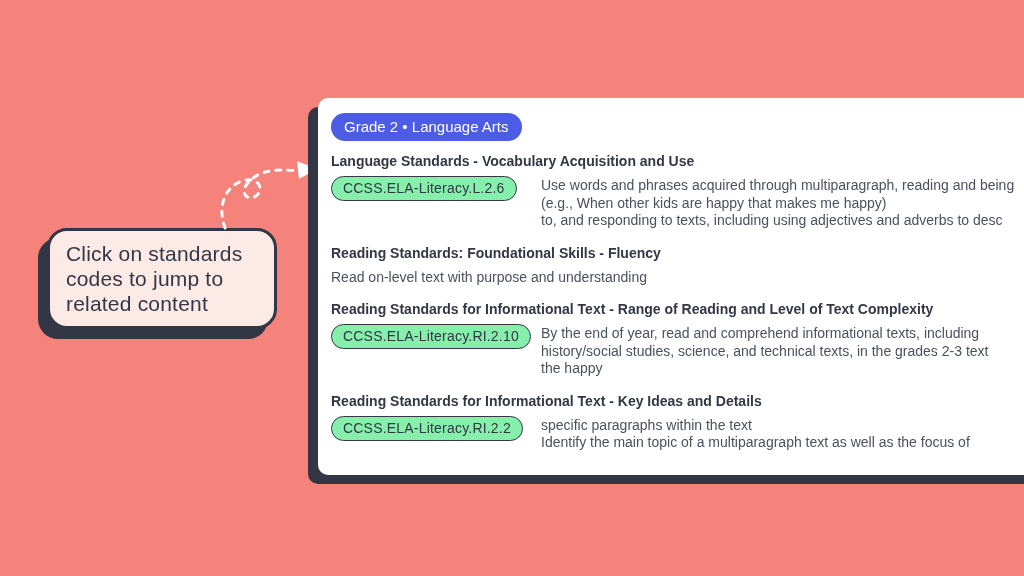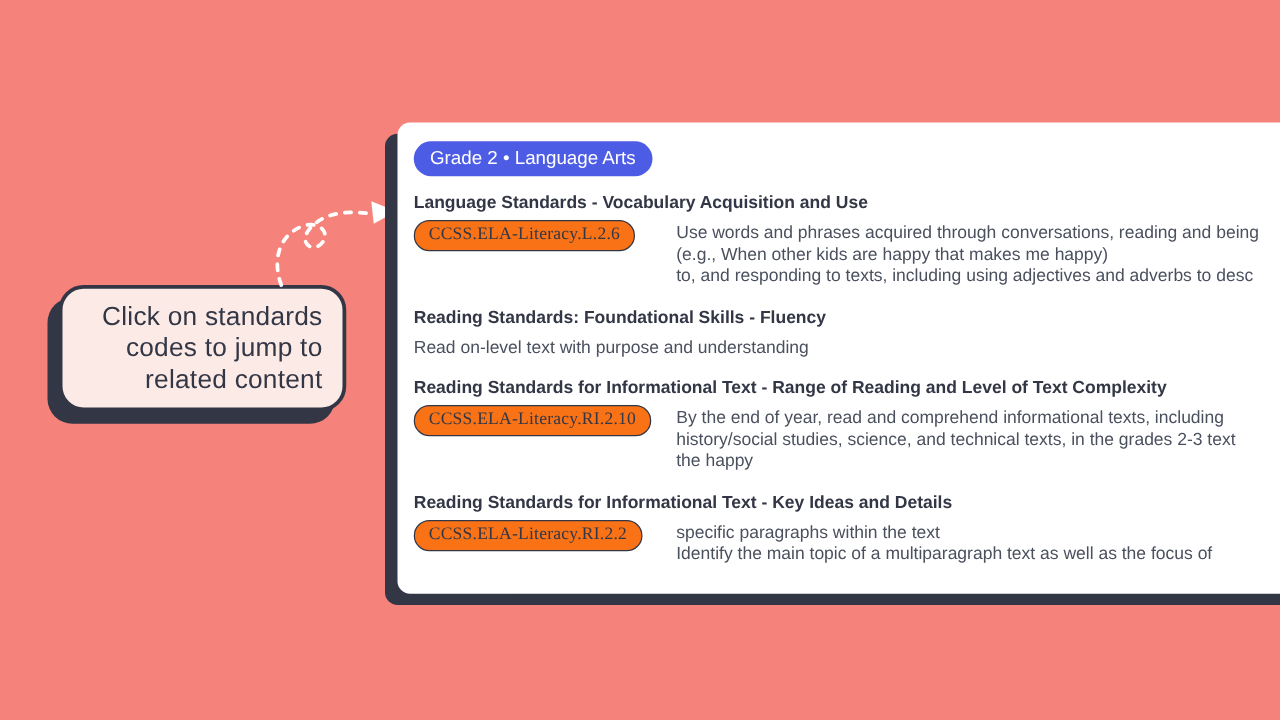--- a/index.html
+++ b/index.html
@@ -30,25 +30,25 @@
   .section.first { margin-top: 12px; }
   .heading {
     font-size: 14px; font-weight: 700;
     color: #333645; margin-bottom: 7px;
     white-space: nowrap;
   }
   .row { display: flex; align-items: flex-start; }
   .pill-col { flex: 0 0 210px; }
   .pill {
     display: inline-block;
-    background: #f97316;
+    background: #86efac;
     border: 1.6px solid #333645;
     border-radius: 13px;
     padding: 3px 11px 4px;
-    font-family: Liberation Serif, serif;
+    font-family: Liberation Sans, sans-serif;
     font-size: 14px; color: #333645;
     letter-spacing: 0.2px;
     white-space: nowrap;
     cursor: pointer;
   }
   .desc {
     font-size: 14px; line-height: 17.5px;
     color: #4B505E; padding-top: 1px;
   }
   .desc .line { white-space: nowrap; }
@@ -56,21 +56,21 @@
   
   .callout {
     position: absolute; left: 47px; top: 228px;
     width: 230px; height: 101px;
     background: #FBEAE6;
     border: 3px solid #333645;
     border-radius: 20px;
     box-shadow: -9px 10px 0 #333645;
     box-sizing: border-box;
     display: flex; align-items: center; justify-content: center;
-    text-align: right;
+    text-align: left;
   }
   .callout-text {
     font-size: 21px; line-height: 25px;
     font-weight: 500; color: #333645;
     width: 192px; letter-spacing: 0.2px;
   }
 
   
   .arrow-svg {
     position: absolute; left: 212px; top: 160px;
@@ -93,21 +93,21 @@
 
   <div class="badge">Grade 2 • Language Arts</div>
 
   <div class="section first">
     <div class="heading">Language Standards - Vocabulary Acquisition and Use</div>
     <div class="row">
       <div class="pill-col">
         <button class="pill">CCSS.ELA-Literacy.L.2.6</button>
       </div>
       <div class="desc">
-        <div class="line">Use words and phrases acquired through conversations, reading and being</div>
+        <div class="line">Use words and phrases acquired through multiparagraph, reading and being</div>
         <div class="line">(e.g., When other kids are happy that makes me happy)</div>
         <div class="line">to, and responding to texts, including using adjectives and adverbs to desc</div>
       </div>
     </div>
   </div>
 
   <div class="section">
     <div class="heading">Reading Standards: Foundational Skills - Fluency</div>
     <div class="row">
       <div class="desc">

